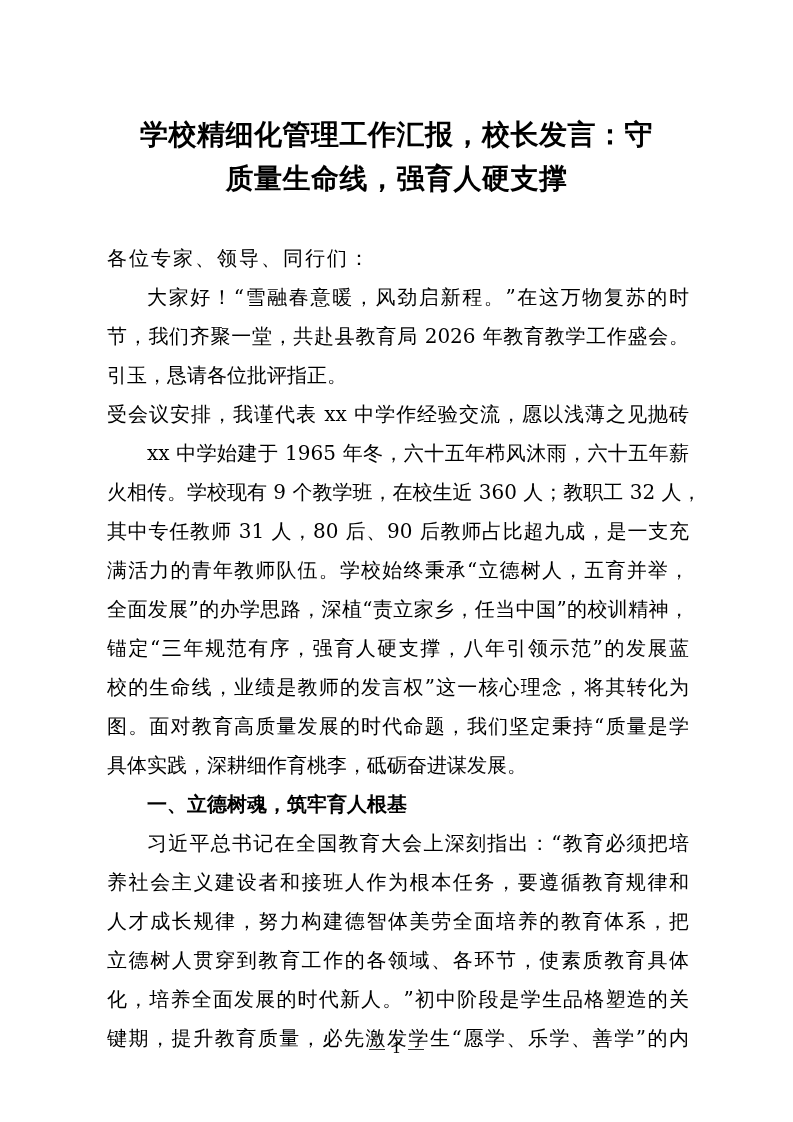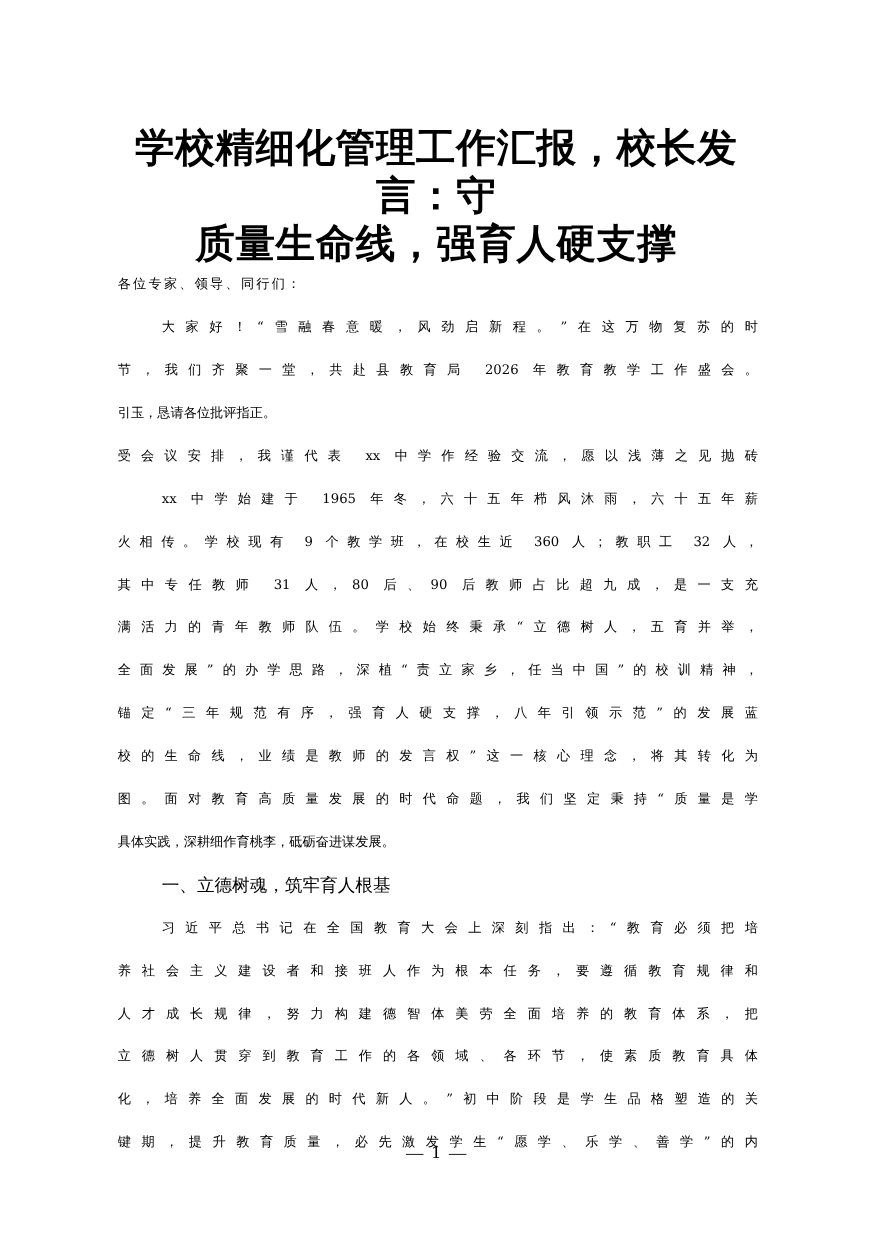--- a/index.html
+++ b/index.html
@@ -24,54 +24,54 @@
       background: #fff;
     }
     .title {
       position: absolute;
       left: 100px;
       top: 113px;
       width: 593px;
       text-align: center;
       font-family: "DejaVu Sans", "Liberation Sans", sans-serif;
       font-weight: bold;
-      font-size: 36px;
+      font-size: 28px;
       line-height: 44px;
       letter-spacing: 0.5px;
       margin: 0;
     }
     .body-text {
       position: absolute;
       left: 107px;
       top: 239px;
       width: 582px;
     }
     .line {
       height: 39px;
       line-height: 39px;
-      font-size: 12px;
+      font-size: 20px;
       white-space: nowrap;
       text-align: justify;
       text-align-last: justify;
       letter-spacing: 0;
     }
     .line.last {
       text-align-last: left;
     }
     .line.salutation {
       text-align-last: left;
       letter-spacing: 2px;
     }
     .line.indent {
       padding-left: 40px;
     }
     .line.heading {
       font-family: "DejaVu Sans", "Liberation Sans", sans-serif;
-      font-weight: normal;
-      font-size: 16px;
+      font-weight: bold;
+      font-size: 20px;
       text-align-last: left;
       padding-left: 40px;
     }
     .footer {
       position: absolute;
       left: 0;
       top: 1038px;
       width: 793px;
       text-align: center;
       font-size: 15px;

